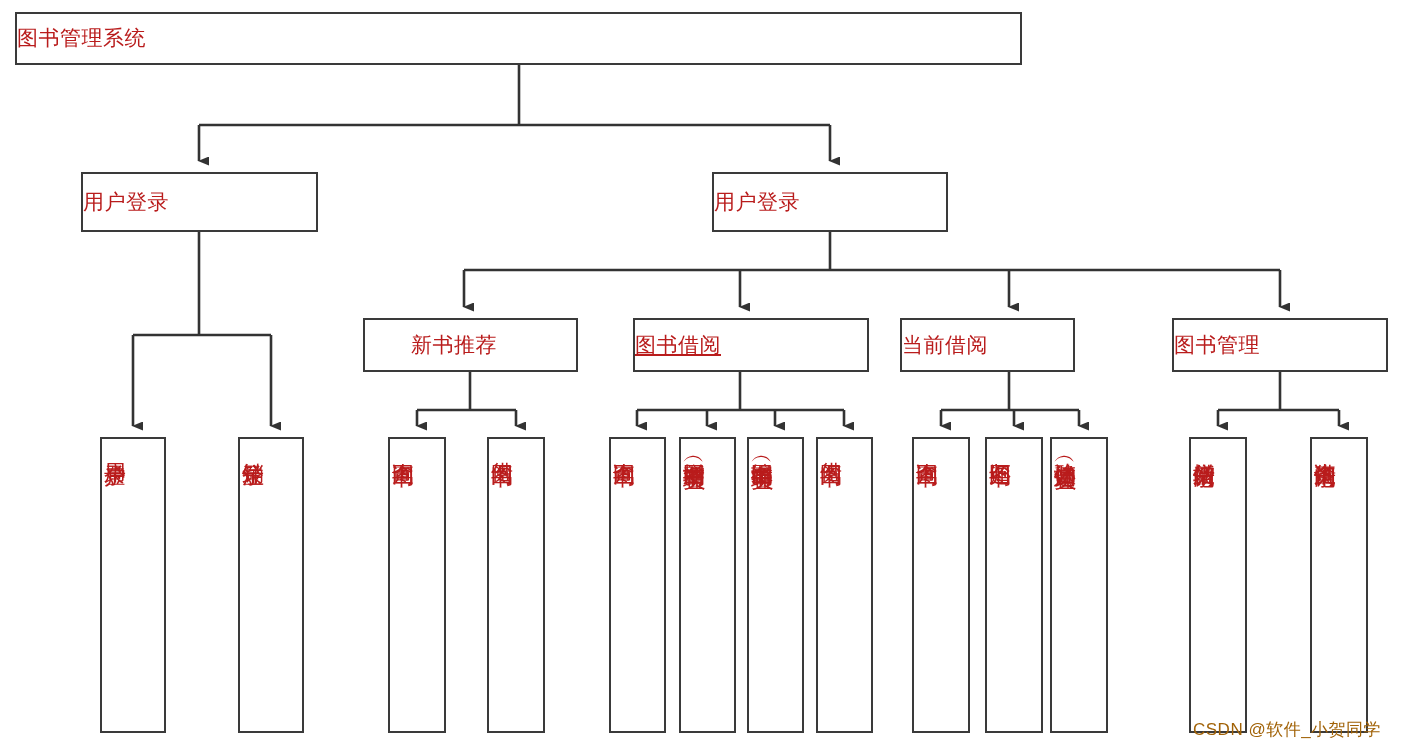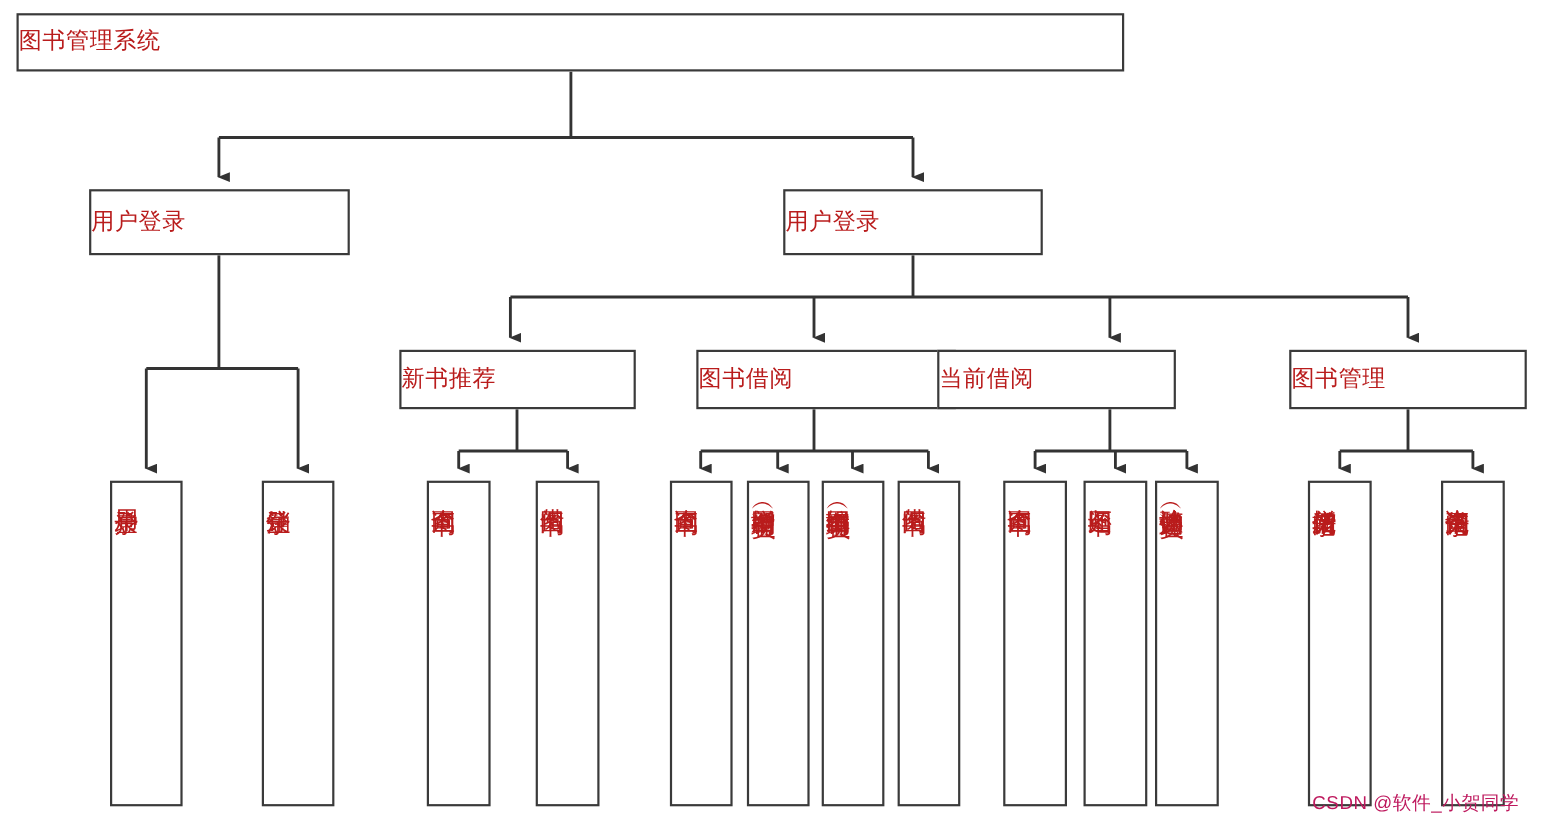--- a/index.html
+++ b/index.html
@@ -119,27 +119,27 @@
   <div id="nodes-layer">
       <div class="node horiz" style="left: 15px; top: 12px; width: 1007px; height: 53px; border-color: rgb(58, 58, 58); background: rgb(255, 255, 255);">
         <span class="label">图书管理系统</span>
       </div>
       <div class="node horiz" style="left: 81px; top: 172px; width: 237px; height: 60px; border-color: rgb(58, 58, 58); background: rgb(255, 255, 255);">
         <span class="label">用户登录</span>
       </div>
       <div class="node horiz" style="left: 712px; top: 172px; width: 236px; height: 60px; border-color: rgb(58, 58, 58); background: rgb(255, 255, 255);">
         <span class="label">用户登录</span>
       </div>
-      <div class="node horiz" style="left: 363px; top: 318px; width: 215px; height: 54px; border-color: rgb(58, 58, 58); background: rgb(255, 255, 255);">
+      <div class="node horiz" style="left: 363px; top: 318px; width: 215px; height: 54px; border-color: rgb(58, 58, 58); background: rgb(255, 255, 255); padding-left: 46px;">
         <span class="label">新书推荐</span>
       </div>
-      <div class="node horiz" style="left: 633px; top: 318px; width: 236px; height: 54px; border-color: rgb(58, 58, 58); background: rgb(255, 255, 255);">
+      <div class="node horiz" style="left: 633px; top: 318px; width: 236px; height: 54px; border-color: rgb(58, 58, 58); background: rgb(255, 255, 255); text-decoration: underline;">
         <span class="label">图书借阅</span>
       </div>
-      <div class="node horiz" style="left: 852px; top: 318px; width: 217px; height: 54px; border-color: rgb(58, 58, 58); background: rgb(255, 255, 255);">
+      <div class="node horiz" style="left: 900px; top: 318px; width: 175px; height: 54px; border-color: rgb(58, 58, 58); background: rgb(255, 255, 255);">
         <span class="label">当前借阅</span>
       </div>
       <div class="node horiz" style="left: 1172px; top: 318px; width: 216px; height: 54px; border-color: rgb(58, 58, 58); background: rgb(255, 255, 255);">
         <span class="label">图书管理</span>
       </div>
       <div class="node vert" style="left: 100px; top: 437px; width: 66px; height: 296px; border-color: rgb(58, 58, 58); background: rgb(255, 255, 255);">
         <span class="label">用户登录</span>
       </div>
       <div class="node vert" style="left: 238px; top: 437px; width: 66px; height: 296px; border-color: rgb(58, 58, 58); background: rgb(255, 255, 255);">
         <span class="label">注销登录</span>
@@ -172,15 +172,15 @@
         <span class="label">确认归还（管理员）</span>
       </div>
       <div class="node vert" style="left: 1189px; top: 437px; width: 58px; height: 296px; border-color: rgb(58, 58, 58); background: rgb(255, 255, 255);">
         <span class="label">新增借阅记录</span>
       </div>
       <div class="node vert" style="left: 1310px; top: 437px; width: 58px; height: 296px; border-color: rgb(58, 58, 58); background: rgb(255, 255, 255);">
         <span class="label">查询借阅记录</span>
       </div>
     </div>
 
-  <div class="watermark" style="left: 1193px; top: 718px; color: #be185d;">CSDN @软件_小贺同学</div>
+  <div class="watermark" style="left: 1193px; top: 718px; color: #a16207;">CSDN @软件_小贺同学</div>
 
 </div>
 
 </body></html>

